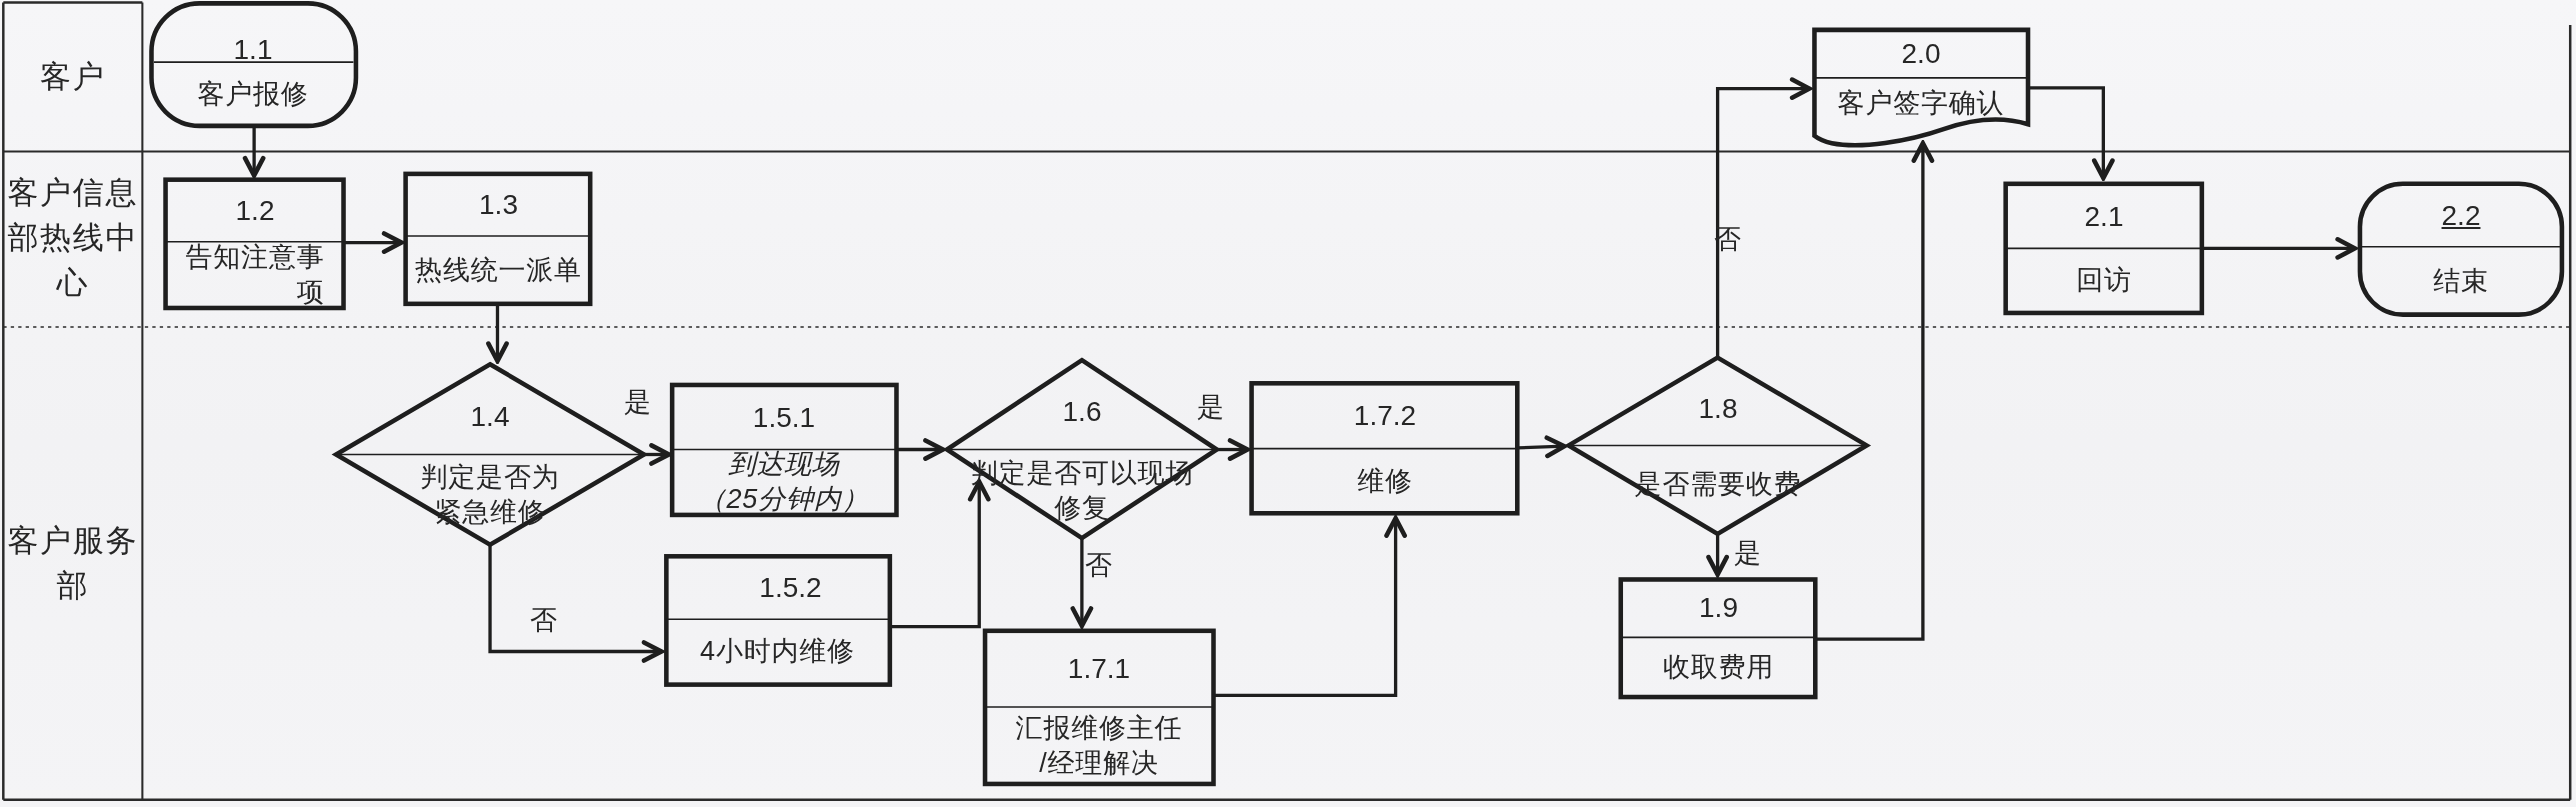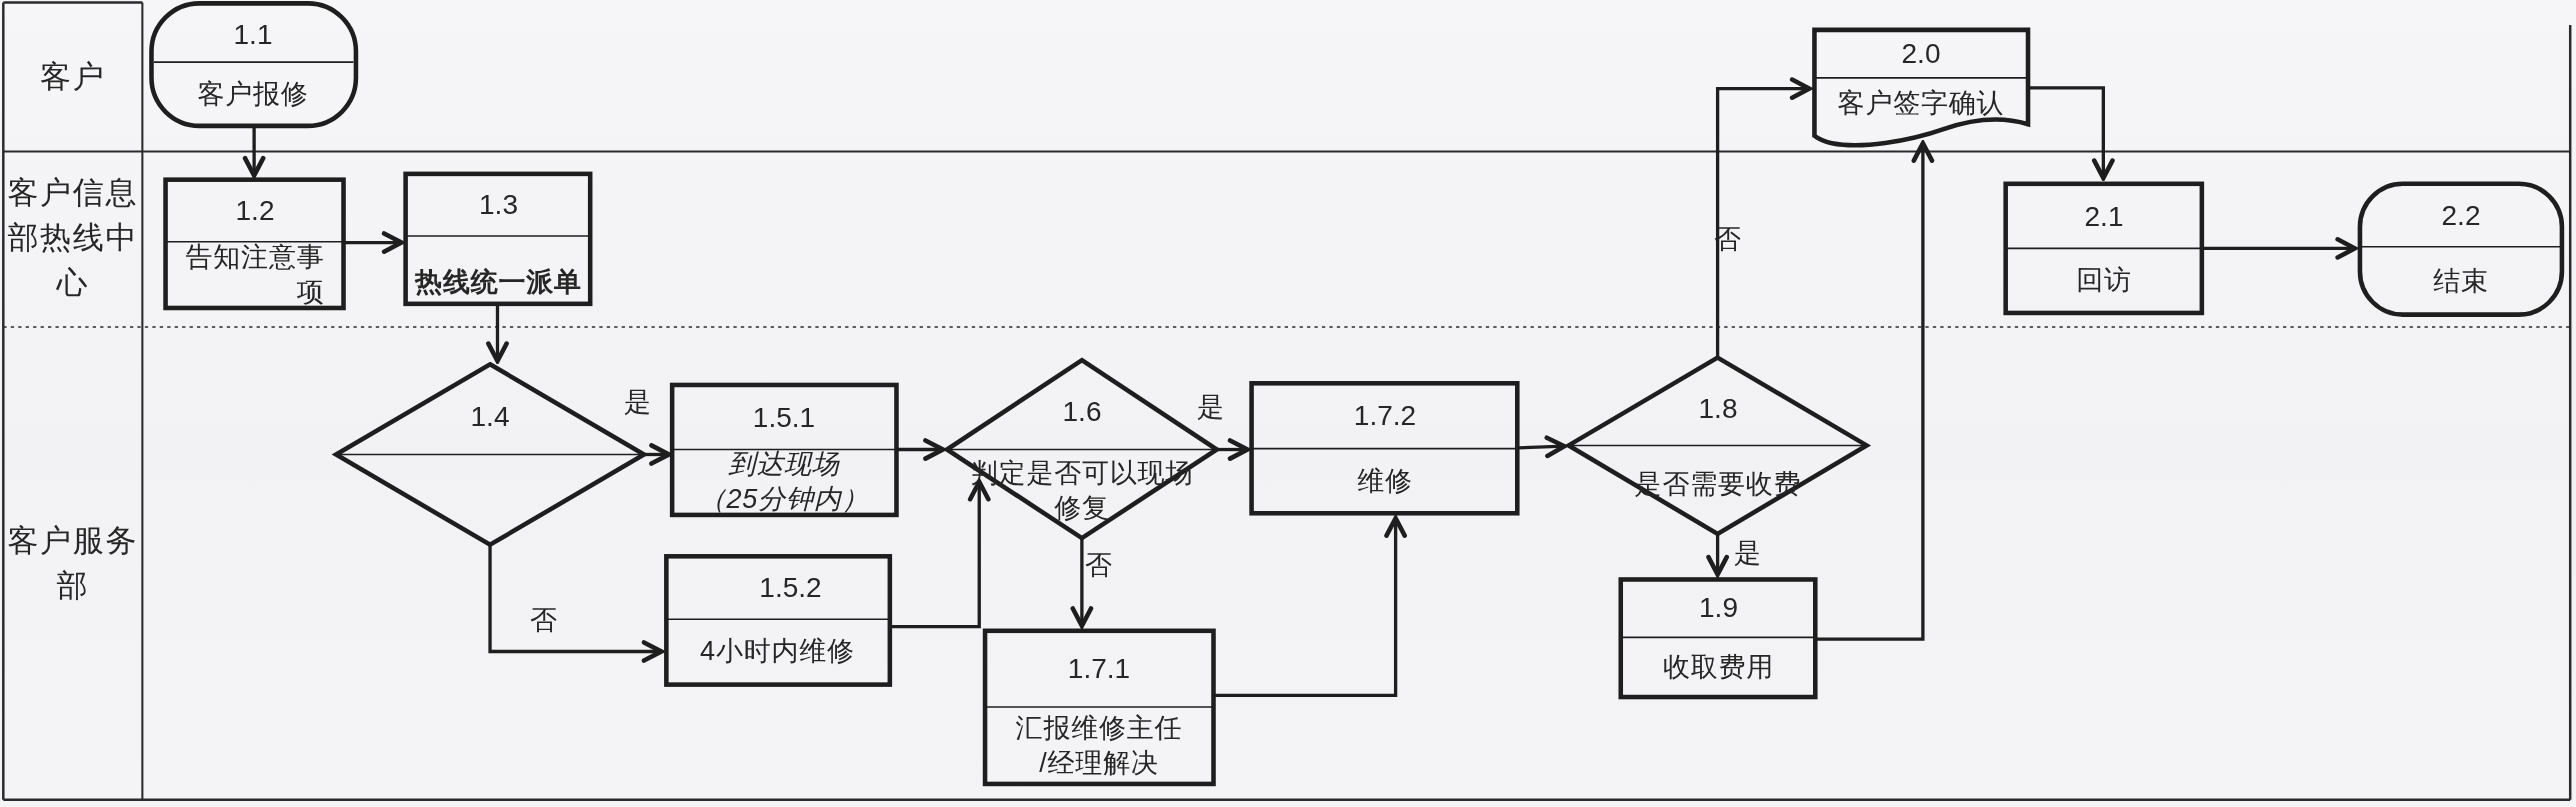--- a/index.html
+++ b/index.html
@@ -110,31 +110,33 @@
     </g>
   </svg>
 
   <div class="t lane-label" style="left:3.3px;top:2.5px;width:139px;height:149px;">客户</div>
   <div class="t lane-label" style="left:3.3px;top:151px;width:139px;height:175px;">客户信息
 部热线中
 心</div>
   <div class="t lane-label" style="left:3.3px;top:327px;width:139px;height:473px;">客户服务
 部</div>
 
-  <div class="t code" style="left:151px;top:6px;width:204px;height:57px;">1.1</div>
+  <div class="t code" style="left:151px;top:21px;width:204px;height:57px;">1.1</div>
   <div class="t label" style="left:151px;top:62px;width:204px;height:64px;">客户报修</div>
 
   <div class="t code" style="left:166px;top:180px;width:178px;height:62px;">1.2</div>
   <div class="t label" style="left:166px;top:242px;width:178px;height:66px;text-align:right;">告知注意事
 项</div>
 
   <div class="t code" style="left:406px;top:174px;width:185px;height:62px;">1.3</div>
-  <div class="t label" style="left:406px;top:248px;width:185px;height:68px;font-weight:bold;">热线统一派单</div>
+  <div class="t label" style="left:406px;top:236px;width:185px;height:68px;">热线统一派单</div>
 
   <div class="t code" style="left:336px;top:379px;width:308px;height:75px;">1.4</div>
+  <div class="t label" style="left:336px;top:454px;width:308px;height:81px;">判定是否为
+紧急维修</div>
 
   <div class="t code" style="left:672px;top:385px;width:224px;height:65px;">1.5.1</div>
   <div class="t label" style="left:672px;top:449px;width:224px;height:65px;font-style:italic;">到达现场
 （25分钟内）</div>
 
   <div class="t code" style="left:679px;top:556px;width:223px;height:63px;">1.5.2</div>
   <div class="t label" style="left:666px;top:619px;width:223px;height:65px;">4小时内维修</div>
 
   <div class="t code" style="left:947px;top:374px;width:270px;height:75px;">1.6</div>
   <div class="t label" style="left:947px;top:449px;width:270px;height:83px;">判定是否可以现场
@@ -152,21 +154,21 @@
 
   <div class="t code" style="left:1621px;top:579px;width:195px;height:58px;">1.9</div>
   <div class="t label" style="left:1621px;top:637px;width:195px;height:60px;">收取费用</div>
 
   <div class="t code" style="left:1814px;top:30px;width:214px;height:48px;">2.0</div>
   <div class="t label" style="left:1814px;top:78px;width:214px;height:51px;">客户签字确认</div>
 
   <div class="t code" style="left:2006px;top:184px;width:196px;height:65px;">2.1</div>
   <div class="t label" style="left:2006px;top:248px;width:196px;height:65px;">回访</div>
 
-  <div class="t code" style="left:2360px;top:184px;width:202px;height:63px;">2.2</div>
+  <div class="t code" style="left:2360px;top:184px;width:202px;height:63px;text-decoration:underline;">2.2</div>
   <div class="t label" style="left:2360px;top:247px;width:202px;height:68px;text-align:right;">结束</div>
 
   <div class="t edge-label" style="left:617px;top:382px;width:41px;height:41px;">是</div>
   <div class="t edge-label" style="left:523px;top:600px;width:41px;height:41px;">否</div>
   <div class="t edge-label" style="left:1190px;top:387px;width:41px;height:41px;">是</div>
   <div class="t edge-label" style="left:1078px;top:545px;width:41px;height:41px;">否</div>
   <div class="t edge-label" style="left:1727px;top:533px;width:41px;height:41px;">是</div>
   <div class="t edge-label" style="left:1707px;top:219px;width:41px;height:41px;">否</div>
 
 </div>

